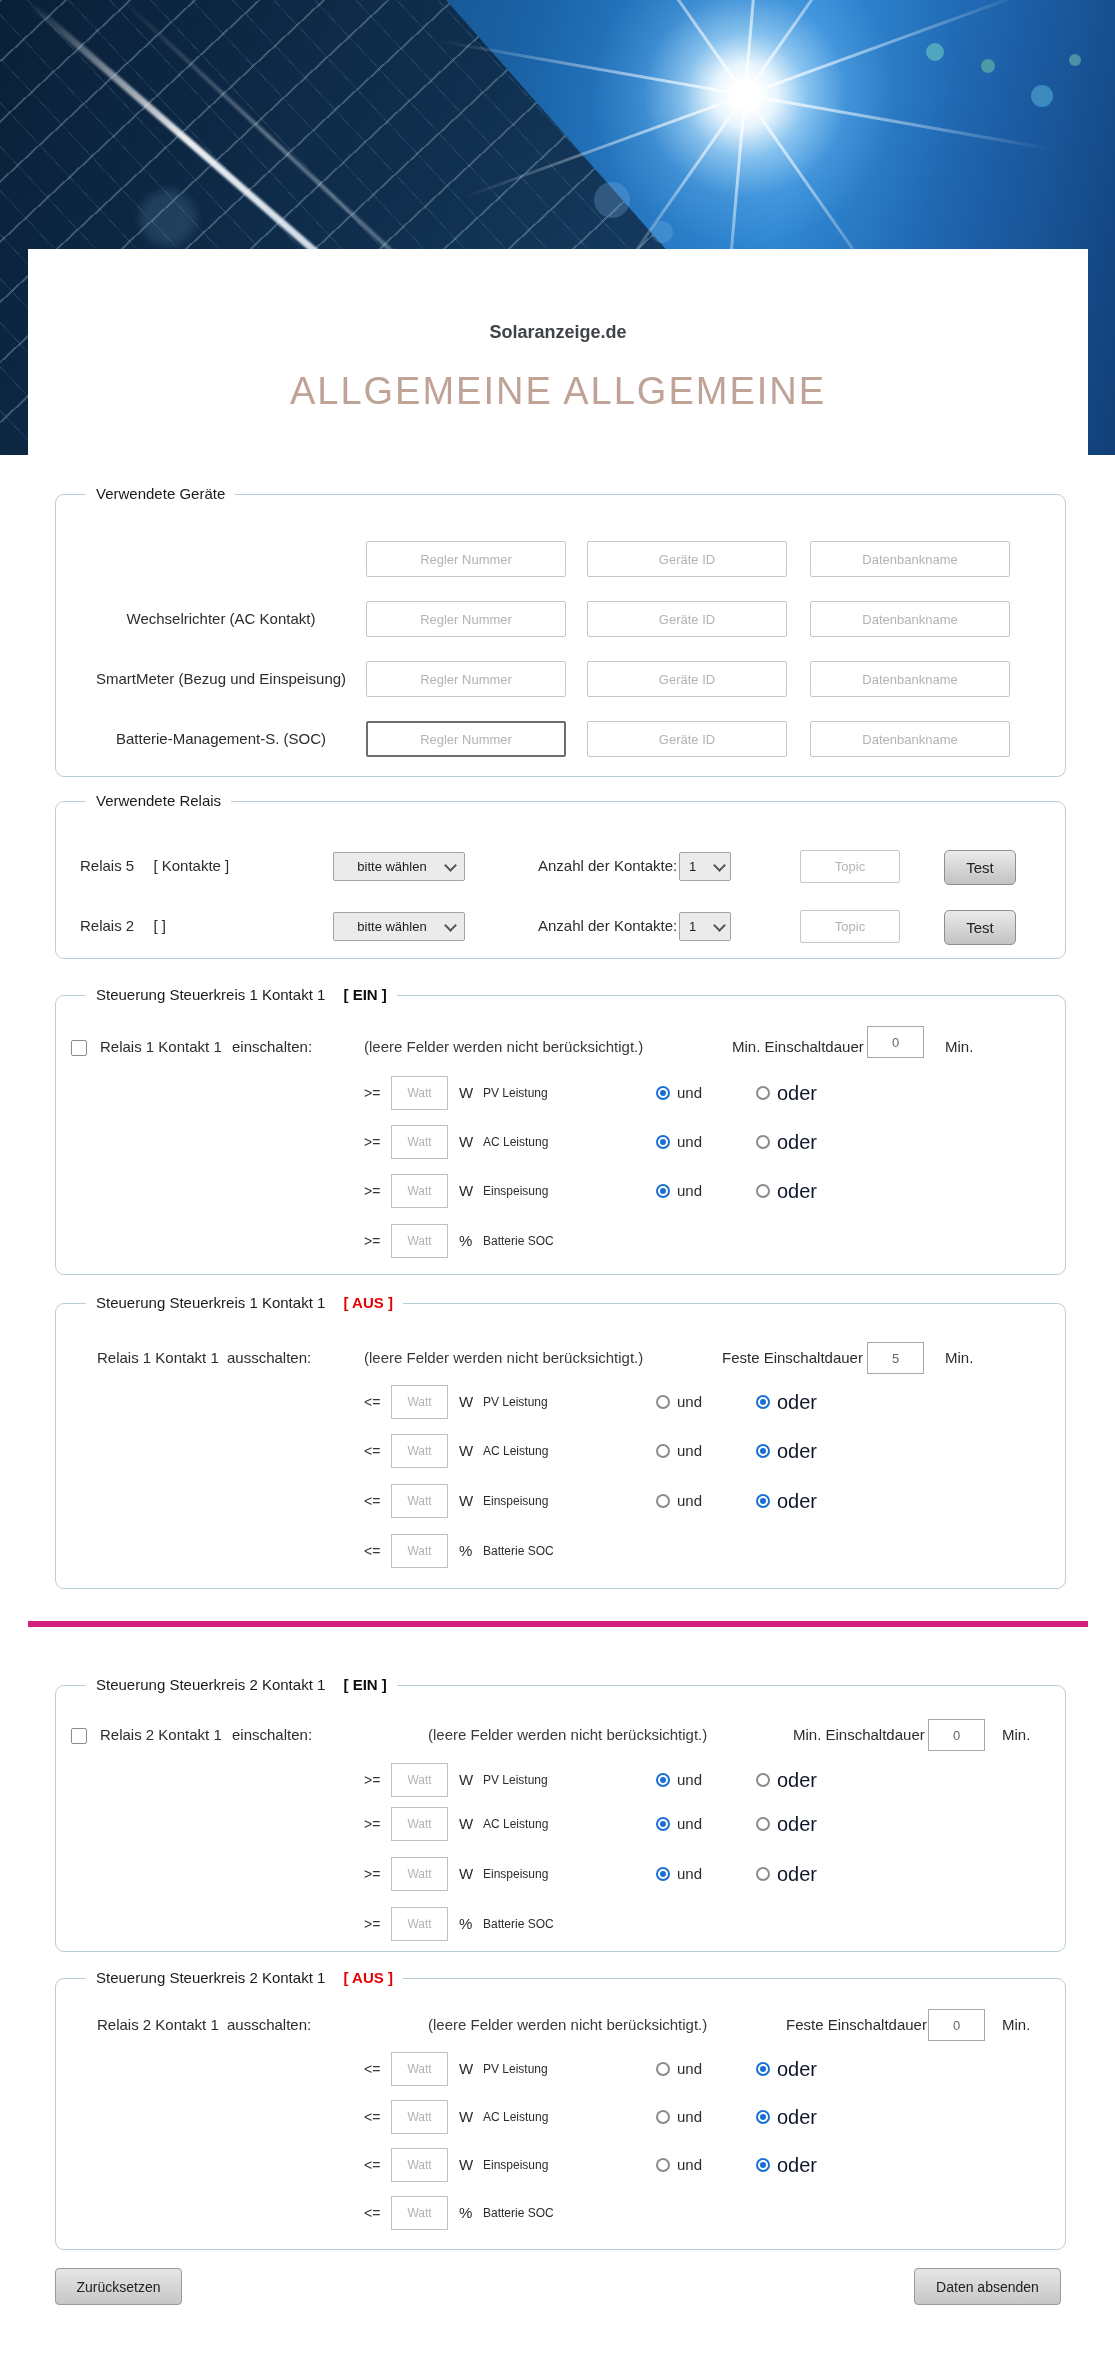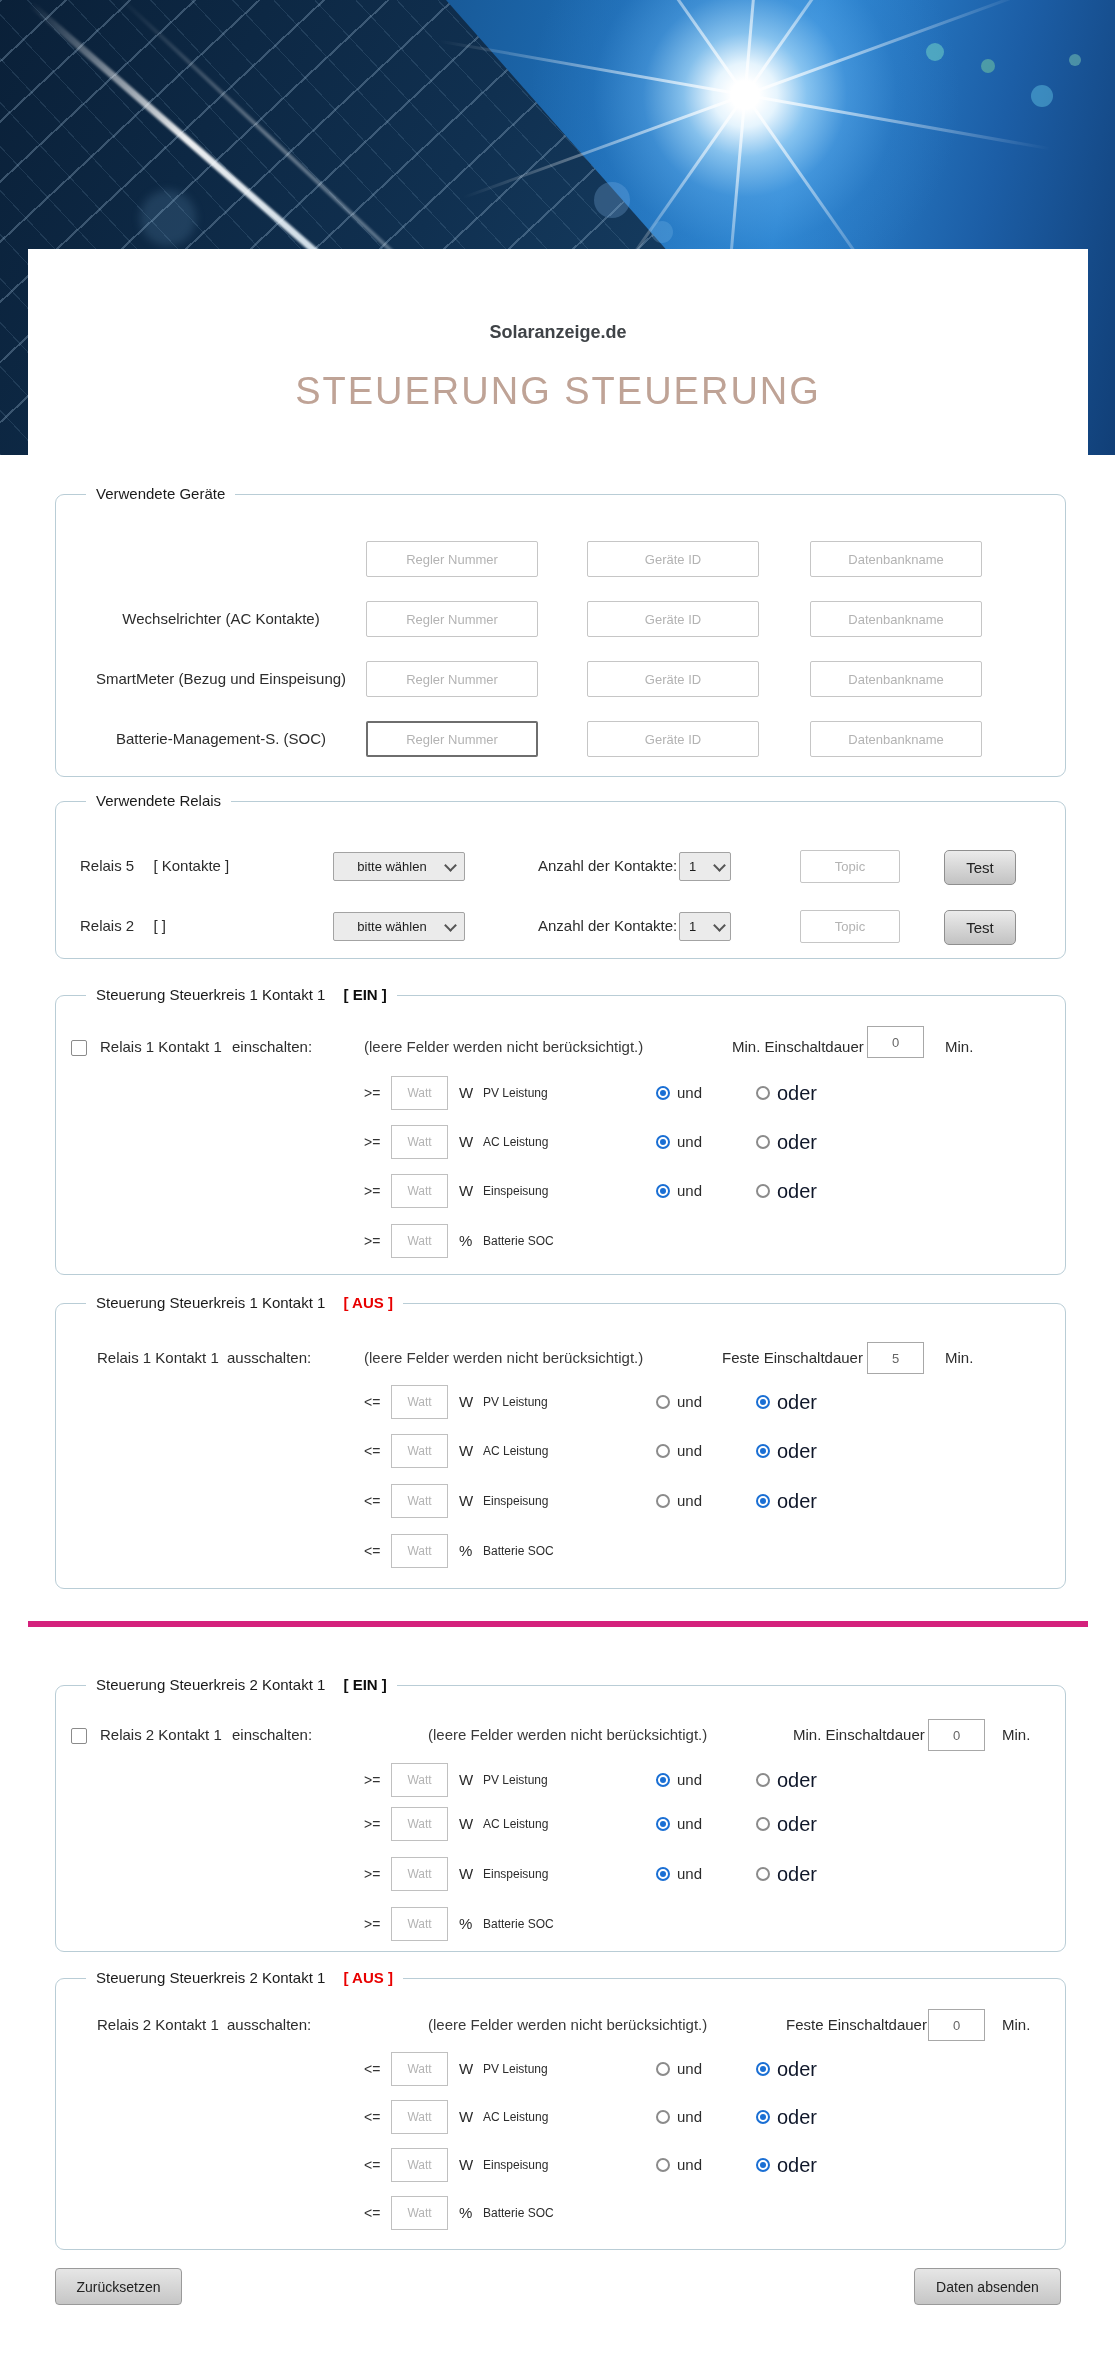--- a/index.html
+++ b/index.html
@@ -43,21 +43,21 @@
   
   .txt{position:absolute;height:20px;line-height:20px;font-size:15px;color:#2c2c2c;white-space:nowrap;}
   .hint{color:#3a3a3a;}
 
   
   input{box-sizing:border-box;font-family:"Liberation Sans","DejaVu Sans",sans-serif;}
   input::placeholder{color:#b3b3b3;opacity:1;}
   .inp{position:absolute;border:1px solid #c6c6c6;border-radius:2px;background:#fff;
     font-size:13px;text-align:center;color:#444;outline:none;}
   .inp.focused{border:2px solid #6e6e6e;}
-  .dev-inp{width:172px;height:36px;}
+  .dev-inp{width:200px;height:36px;}
   .topic-inp{width:100px;height:33px;}
   .watt{position:absolute;left:335px;top:1px;width:57px;height:34px;border:1px solid #c0c0c0;
     background:#fff;font-size:12px;text-align:center;color:#444;outline:none;}
   .dur{position:absolute;width:57px;height:32px;border:1px solid #a8a8a8;background:#fff;
     font-size:13px;text-align:center;color:#666;outline:none;}
 
   .sel{position:absolute;background:#ebebeb;border:1px solid #a3a3a3;border-radius:2px;
     height:27px;display:flex;align-items:center;justify-content:center;font-size:13px;color:#1c1c1c;cursor:default;}
   .caret{position:absolute;right:9px;top:8px;width:7px;height:7px;
     border-right:2px solid #555;border-bottom:2px solid #555;transform:rotate(45deg);}
@@ -110,30 +110,30 @@
     <div class="flare" style="left:1069px;top:54px;width:12px;height:12px;background:rgba(150,235,190,.4);"></div>
     <div class="flare" style="left:594px;top:182px;width:36px;height:36px;background:rgba(130,180,230,.28);"></div>
     <div class="flare" style="left:651px;top:221px;width:22px;height:22px;background:rgba(130,190,235,.25);"></div>
     <div class="flare" style="left:140px;top:190px;width:56px;height:56px;background:rgba(120,170,210,.18);filter:blur(4px);"></div>
     <div class="flare" style="left:50px;top:310px;width:44px;height:44px;background:rgba(110,160,205,.16);filter:blur(4px);"></div>
   </div>
 
   <div class="card"></div>
 
   <div class="site-title">Solaranzeige.de</div>
-  <div class="page-title">STEUERUNG STEUERUNG</div>
+  <div class="page-title">ALLGEMEINE ALLGEMEINE</div>
 
   <div class="fs" style="top:494px;height:281px;">
     <span class="legend">Verwendete Geräte</span>
 
     <input class="inp dev-inp" style="left: 310px; top: 46px;" placeholder="Regler Nummer">
     <input class="inp dev-inp" style="left: 531px; top: 46px;" placeholder="Geräte ID">
     <input class="inp dev-inp" style="left: 754px; top: 46px;" placeholder="Datenbankname">
 
-    <div class="dev-label" style="top:106px;">Wechselrichter (AC Kontakte)</div>
+    <div class="dev-label" style="top:106px;">Wechselrichter (AC Kontakt)</div>
     <input class="inp dev-inp" style="left: 310px; top: 106px;" placeholder="Regler Nummer">
     <input class="inp dev-inp" style="left: 531px; top: 106px;" placeholder="Geräte ID">
     <input class="inp dev-inp" style="left: 754px; top: 106px;" placeholder="Datenbankname">
 
     <div class="dev-label" style="top:166px;">SmartMeter (Bezug und Einspeisung)</div>
     <input class="inp dev-inp" style="left: 310px; top: 166px;" placeholder="Regler Nummer">
     <input class="inp dev-inp" style="left: 531px; top: 166px;" placeholder="Geräte ID">
     <input class="inp dev-inp" style="left: 754px; top: 166px;" placeholder="Datenbankname">
 
     <div class="dev-label" style="top:226px;">Batterie-Management-S. (SOC)</div>

